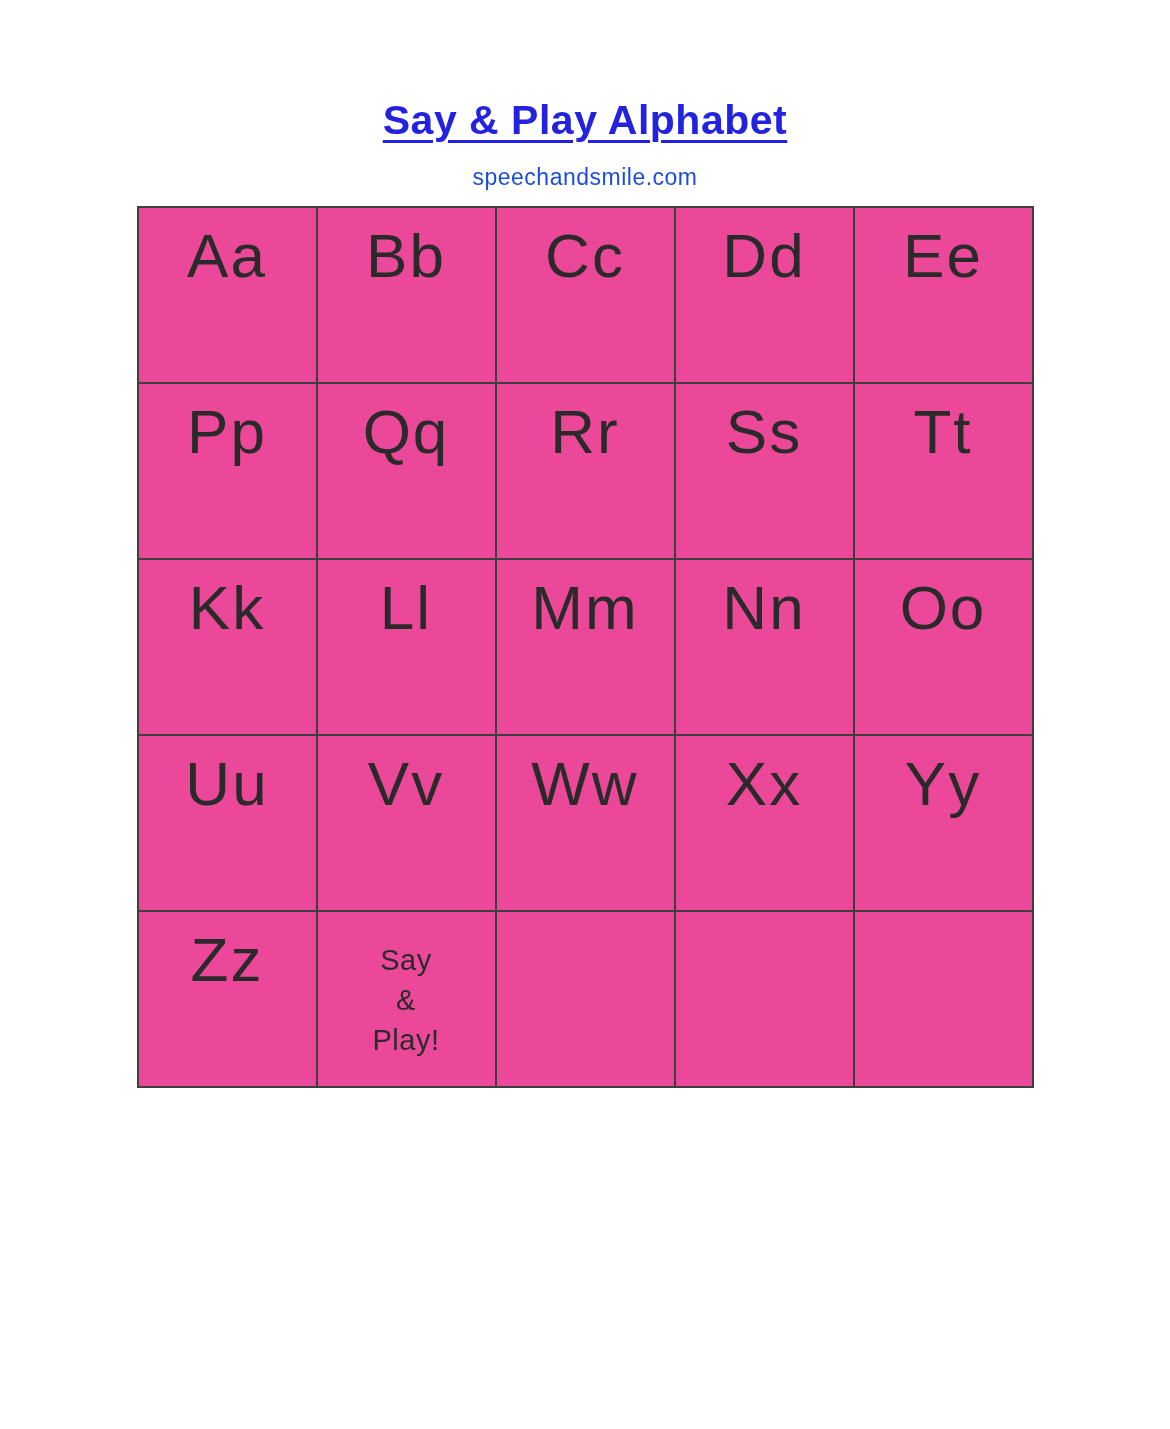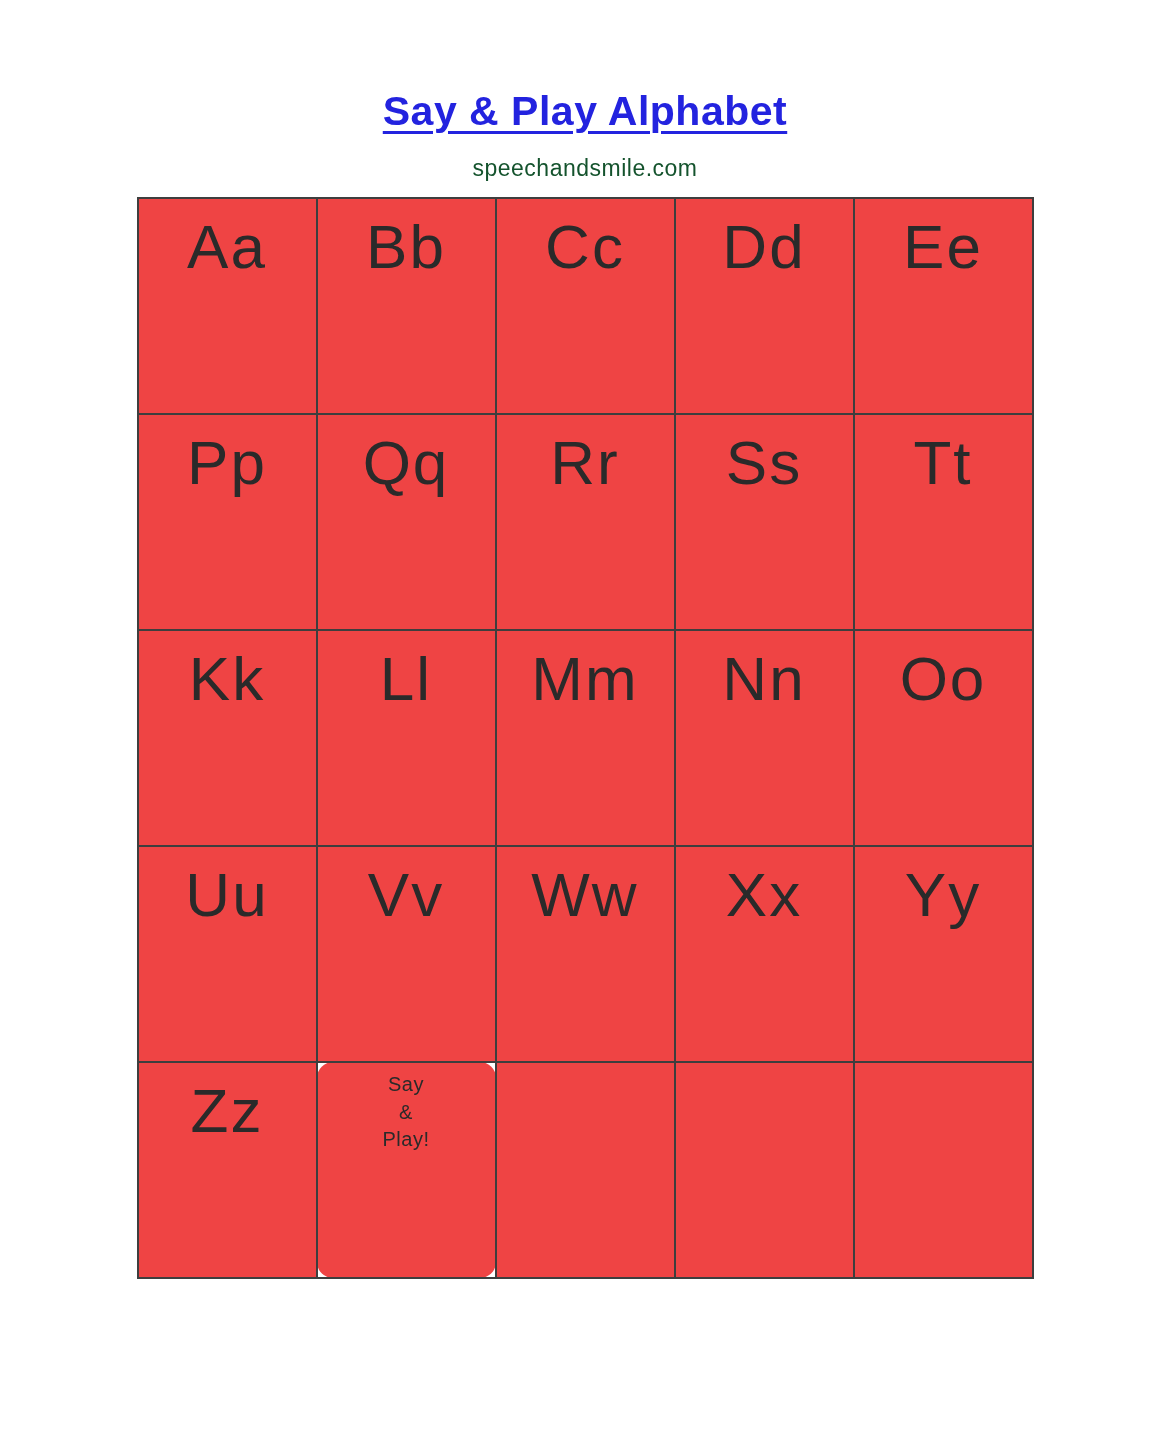--- a/index.html
+++ b/index.html
@@ -14,70 +14,69 @@
     overflow: hidden;
   }
   .page {
     width: 1170px;
     height: 1429px;
     background: #ffffff;
     box-sizing: border-box;
     padding-top: 88px;
   }
   .page-title {
-    margin: 0;
+    margin: 9px;
     text-align: center;
     font-size: 41px;
     font-weight: 700;
     color: #2323DF;
     text-decoration: underline;
     text-decoration-thickness: 3px;
     text-underline-offset: 6px;
     letter-spacing: 0.5px;
   }
   .page-subtitle {
     text-align: center;
     font-size: 23px;
     font-weight: 400;
-    color: #14532d;
+    color: #1d4ed8;
     margin-top: 20px;
     letter-spacing: 0.5px;
   }
   table.alphabet-grid {
     border-collapse: collapse;
     table-layout: fixed;
     width: 896px;
     margin: 15px auto 0 auto;
     border: 2px solid #3E3E3E;
   }
   table.alphabet-grid td {
     width: 179px;
-    height: 216px;
+    height: 176px;
     border: 2px solid #3E3E3E;
-    background: #ef4444;
+    background: #ec4899;
     vertical-align: top;
     text-align: center;
     box-sizing: border-box;
   }
   td.letter-cell {
     font-size: 62px;
     font-weight: 300;
     color: #2A2A2A;
     padding-top: 12px;
     letter-spacing: 2px;
   }
   td.say-play-cell {
-    font-size: 20px;
+    font-size: 29px;
     font-weight: 300;
     color: #2A2A2A;
-    padding-top: 8px;
+    padding-top: 28px;
     line-height: 1.38;
     white-space: pre-line;
     letter-spacing: 0.5px;
-    border-radius: 16px;
   }
   td.empty-cell {
     font-size: 29px;
   }
 </style>
 </head>
 <body>
 
 <div class="page">
 

